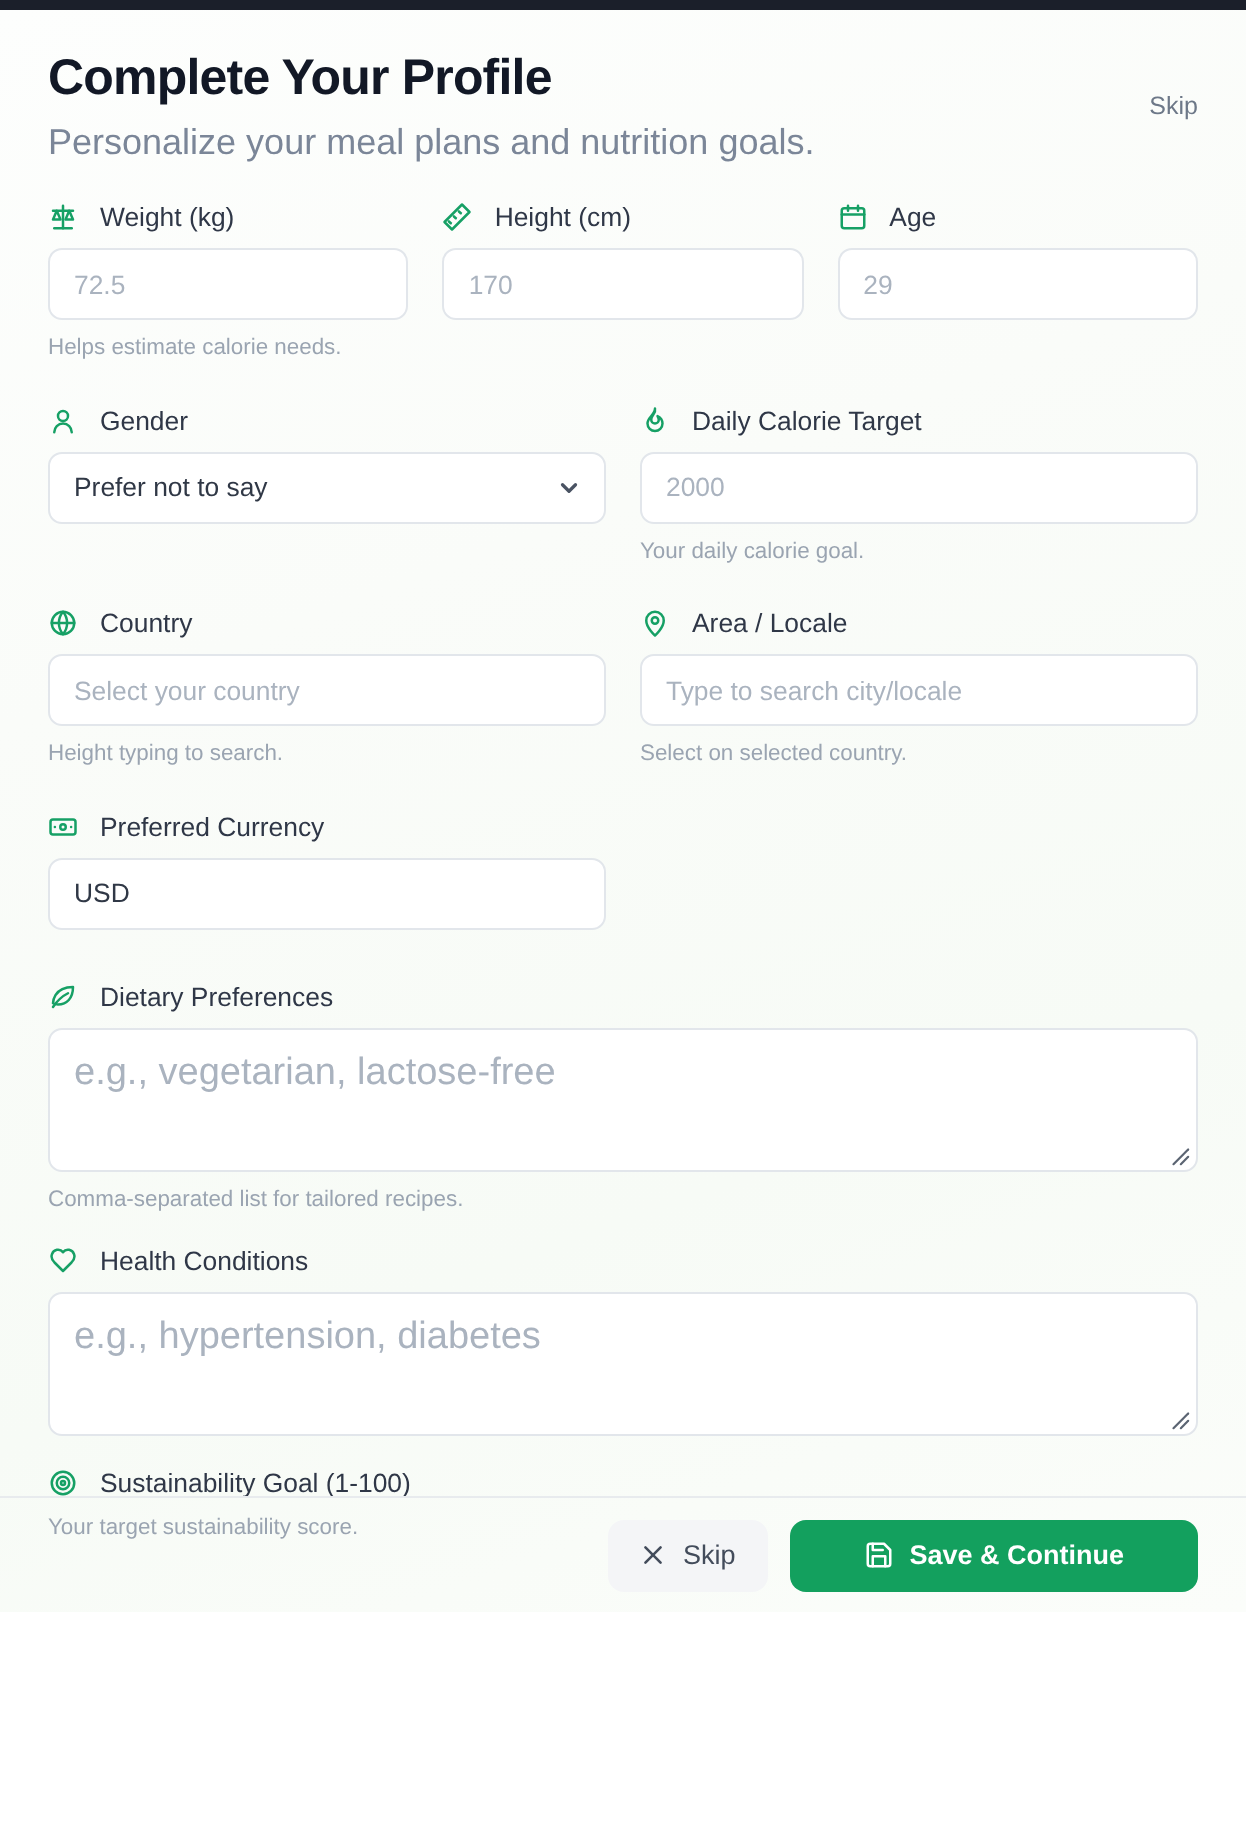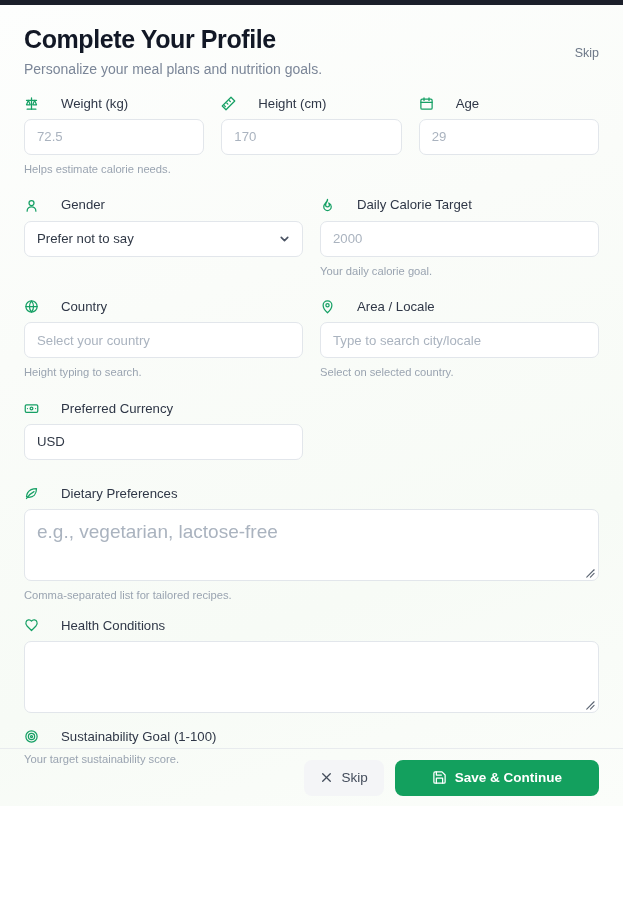--- a/index.html
+++ b/index.html
@@ -37,21 +37,21 @@
   }
   .page-title {
     font-size: 25px;
     font-weight: bold;
     color: #121826;
     letter-spacing: -0.4px;
     margin: 0 0 6px 0;
     line-height: 1.15;
   }
   .page-subtitle {
-    font-size: 14px;
+    font-size: 18px;
     color: #7b8698;
     margin: 0;
     line-height: 1.3;
   }
   .skip-link {
     position: absolute;
     right: 0;
     top: 21px;
     font-size: 12.5px;
     color: #6d7888;
@@ -64,21 +64,21 @@
     gap: 17px;
   }
   .row.cols3 > .field { flex: 1 1 0; }
   .row.cols2 > .field { flex: 1 1 0; }
 
   .field { margin-bottom: 0; }
 
   .field-label {
     display: flex;
     align-items: center;
-    gap: 22px;
+    gap: 11px;
     font-size: 13.2px;
     color: #2f3747;
     margin-bottom: 8px;
     line-height: 1;
   }
   .field-label .ico {
     display: inline-flex;
     width: 15px;
     height: 15px;
     flex: 0 0 15px;
@@ -380,20 +380,21 @@
     <div class="field">
       <div class="field-label">
         <span class="ico">
           <svg viewBox="0 0 24 24" fill="none" stroke="currentColor" stroke-width="2" stroke-linecap="round" stroke-linejoin="round">
             <path d="M20.8 6.6a5 5 0 00-8.8-1.6A5 5 0 003.2 6.6c-1 2.4.3 4.8 2 6.6L12 20l6.8-6.8c1.7-1.8 3-4.2 2-6.6z"></path>
           </svg>
         </span>
         <span>Health Conditions</span>
       </div>
       <div class="textarea">
+        <span>e.g., hypertension, diabetes</span>
         <span class="resize-grip">
           <svg viewBox="0 0 12 12" fill="none" stroke="currentColor" stroke-width="1.2" stroke-linecap="round">
             <path d="M11 3L3 11"></path>
               <path d="M11 7L7 11"></path>
           </svg>
         </span>
       </div>
     </div>
 
     <div class="spacer-sm"></div>

